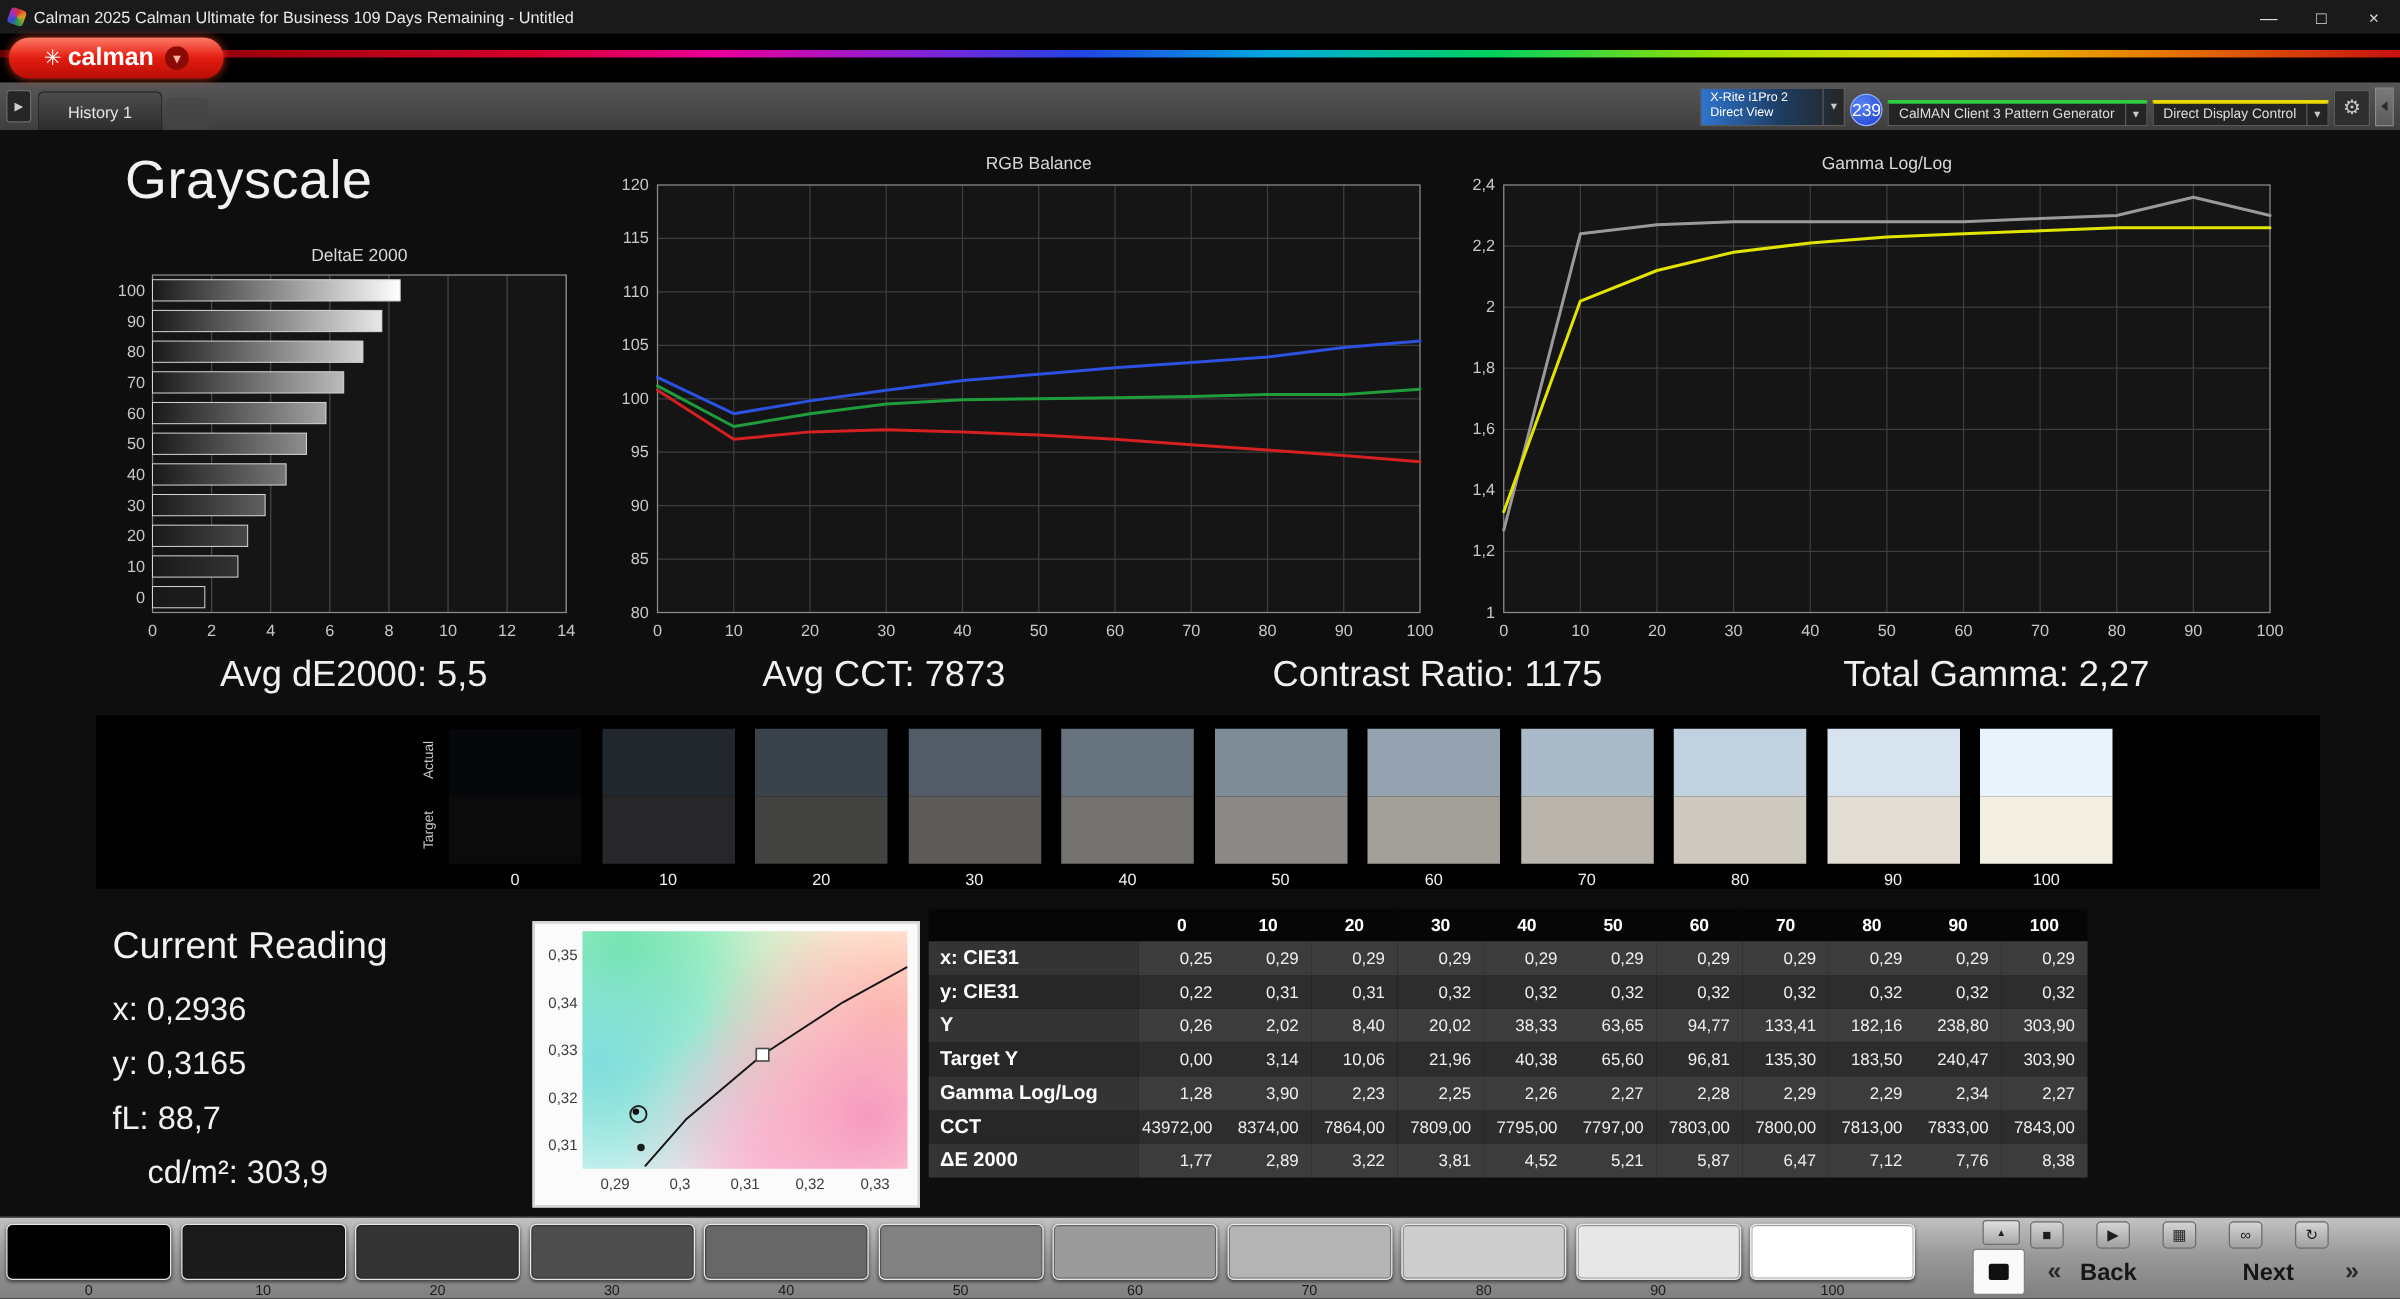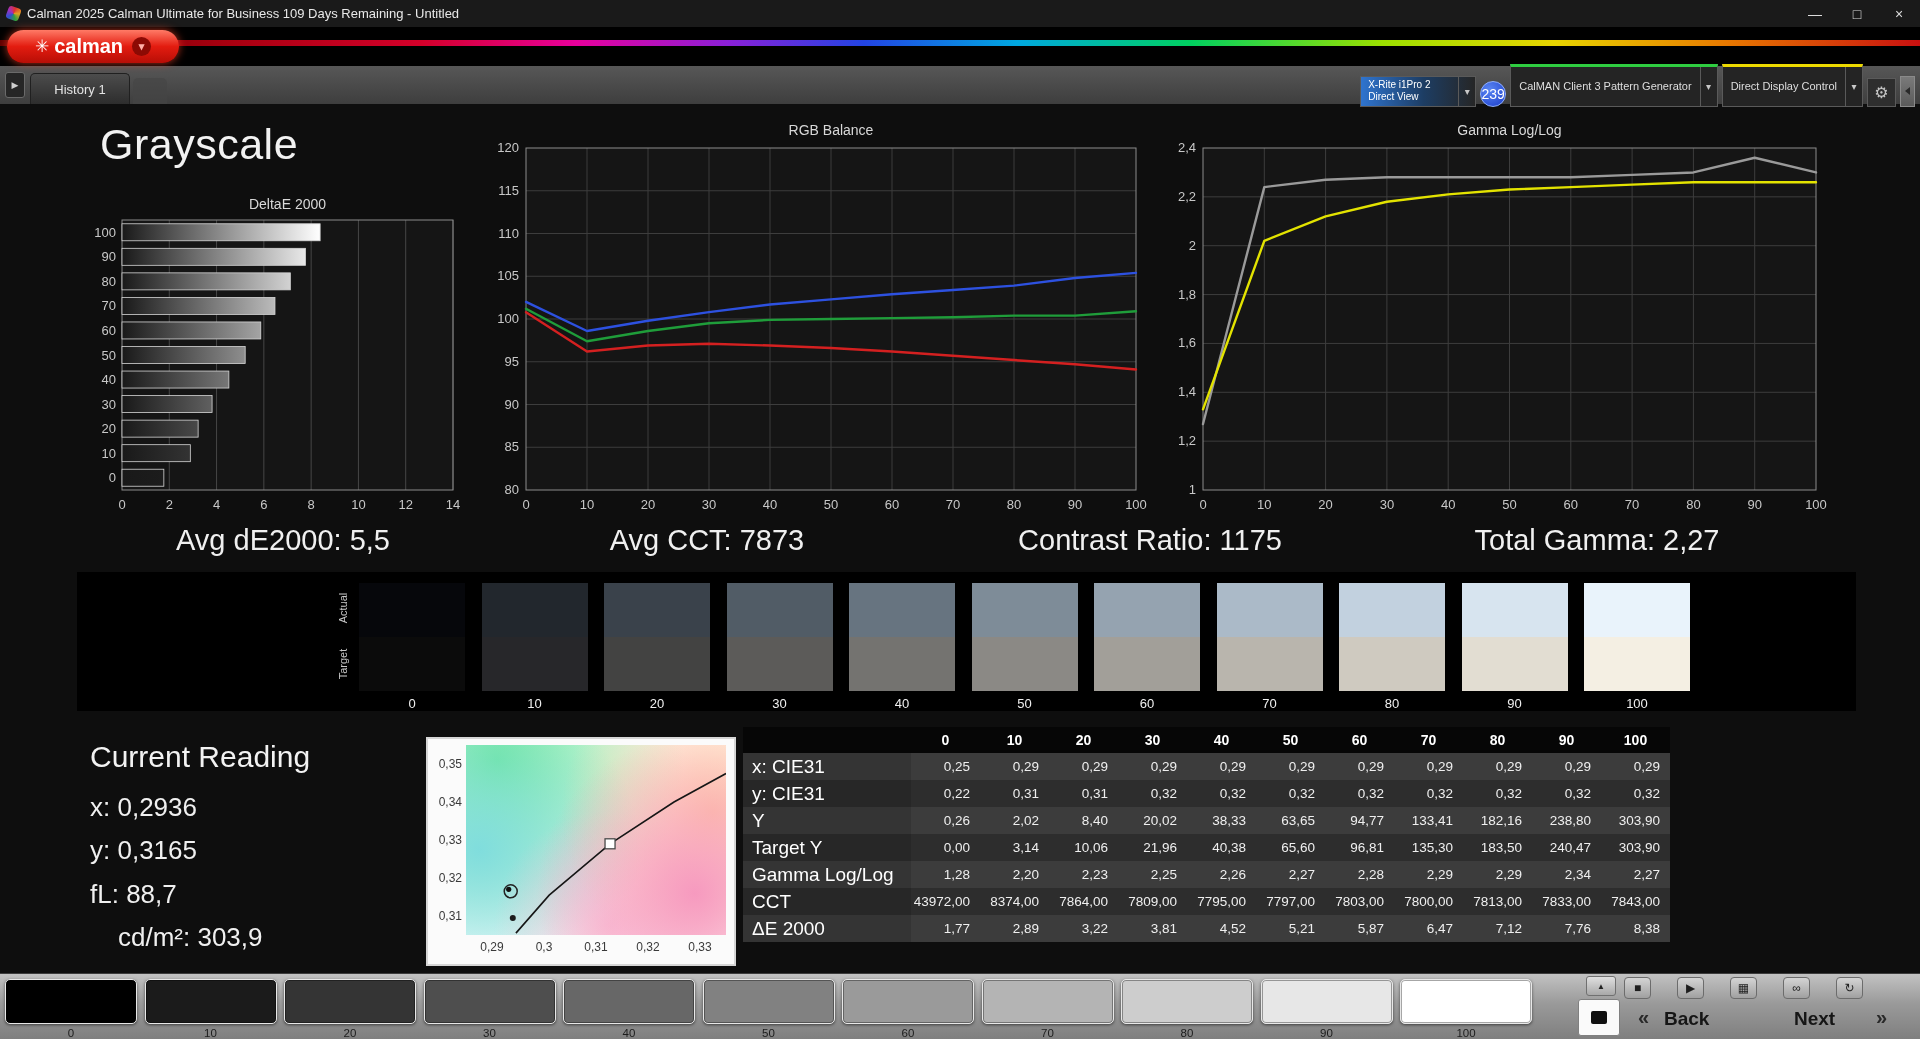--- a/index.html
+++ b/index.html
@@ -27,21 +27,21 @@
   
   .tab-strip { position:absolute; left:0; top:66px; width:1920px; height:38px; background:linear-gradient(180deg,#575757,#3e3e3e); display:flex; align-items:flex-end; }
   .panel-arrow-btn { align-self:center; margin:0 5px 0 5px; width:20px; height:26px; background:#262626; border:1px solid #6a6a6a; border-radius:3px; color:#cfcfcf; font-size:9px; display:flex; align-items:center; justify-content:center; cursor:pointer; }
   .tab { height:31px; min-width:100px; padding:0 16px; background:linear-gradient(180deg,#4c4c4c,#2d2d2d); border:1px solid #202020; border-bottom:none; border-radius:5px 5px 0 0; color:#e4e4e4; font-size:13px; display:flex; align-items:center; justify-content:center; cursor:pointer; }
   .ghost-tab { height:26px; width:34px; margin-left:3px; background:#454545; border-radius:5px 5px 0 0; opacity:.65; cursor:pointer; }
   .strip-right { margin-left:auto; display:flex; align-items:flex-end; gap:4px; padding-right:5px; align-self:center; }
   .meter-dd { width:116px; height:31px; border:1px solid #5a5a5a; background:linear-gradient(90deg,#2f74cf 0%,#1d3d63 55%,#262626 100%); display:flex; align-items:center; color:#fff; cursor:pointer; }
   .meter-text { flex:1; font-size:10px; line-height:1.25; padding-left:7px; }
   .dd-caret { width:17px; height:100%; border-left:1px solid #5a5a5a; display:flex; align-items:center; justify-content:center; color:#c8c8c8; font-size:10px; }
   .badge { width:26px; height:26px; border-radius:50%; background:radial-gradient(circle at 35% 32%,#5a86f2,#1a3ccc); border:1px solid #8fb0ff; color:#fff; font-size:14px; display:flex; align-items:center; justify-content:center; cursor:pointer; }
-  .gen-dd { height:43px; background:#242424; border:1px solid #5a5a5a; border-top:3px solid #2ecc40; display:flex; align-items:center; color:#dedede; font-size:11px; cursor:pointer; }
+  .gen-dd { height:21px; background:#242424; border:1px solid #5a5a5a; border-top:3px solid #2ecc40; display:flex; align-items:center; color:#dedede; font-size:11px; cursor:pointer; }
   .gen-dd .dd-label { padding:0 8px; }
   .gen-dd.yellow { border-top-color:#ecd900; }
   .gear-btn { width:29px; height:29px; background:#2e2e2e; border:1px solid #5a5a5a; color:#c4c4c4; font-size:16px; display:flex; align-items:center; justify-content:center; cursor:pointer; }
   .edge-btn { width:15px; height:31px; background:linear-gradient(180deg,#7a7a7a,#5a5a5a); border:1px solid #8a8a8a; display:flex; align-items:center; justify-content:center; cursor:pointer; }
   .edge-tri { width:0; height:0; border-top:4px solid transparent; border-bottom:4px solid transparent; border-right:5px solid #2a2a2a; }
 
   
   .page-title { position:absolute; left:100px; top:120px; font-size:43px; color:#f2f2f2; letter-spacing:.5px; }
   .chart-svg { position:absolute; }
   #deltae-svg { left:84px; top:196px; }
@@ -73,21 +73,21 @@
       radial-gradient(circle at 5% 55%, rgba(125,220,222,.95), rgba(125,220,222,0) 60%),
       radial-gradient(circle at 12% 8%, rgba(110,232,150,1), rgba(110,232,150,0) 65%),
       linear-gradient(#fff,#fff); }
   #cie-svg { position:absolute; left:0; top:0; }
   .cie-ylab { position:absolute; left:2px; width:32px; text-align:right; font-size:12px; color:#3a3a3a; }
   .cie-xlab { position:absolute; top:201px; transform:translateX(-50%); font-size:12px; color:#3a3a3a; }
 
   
   .data-table { position:absolute; left:743px; top:727px; display:grid; grid-template-columns:168px repeat(11,69px); }
   .th { background:#060606; color:#fff; font-weight:bold; font-size:14px; text-align:center; height:26px; line-height:26px; }
-  .tl { color:#fff; font-weight:normal; font-size:19px; padding-left:9px; height:27px; line-height:27px; }
+  .tl { color:#fff; font-weight:bold; font-size:16px; padding-left:9px; height:27px; line-height:27px; }
   .td { color:#efefef; font-size:13.5px; text-align:right; padding-right:10px; height:27px; line-height:27px; }
   .even { background:#3c3c3c; } .odd { background:#2d2d2d; }
   .tl.even { background:#343434; } .tl.odd { background:#272727; }
 
   
   .bottom-bar { position:absolute; left:0; top:973px; width:1920px; height:66px; border-top:1px solid #3c3c3c;
     background:linear-gradient(180deg,#c2c2c2,#9a9a9a 45%,#7f7f7f); }
   .patch { position:absolute; top:5px; width:132px; height:45px; border:1px solid #e8e8e8; border-radius:5px; box-shadow:0 1px 3px rgba(0,0,0,.55), inset 0 0 0 1px rgba(0,0,0,.35); cursor:pointer; }
   .patch-label { position:absolute; top:53px; transform:translateX(-50%); font-size:11.5px; color:#1c1c1c; }
   .up-btn { position:absolute; left:1586px; top:976px; width:30px; height:20px; background:linear-gradient(#e0e0e0,#a8a8a8); border:1px solid #707070; border-radius:3px; font-size:8px; color:#222; display:flex; align-items:center; justify-content:center; cursor:pointer; }
@@ -483,21 +483,21 @@
     <div class="td odd">21,96</div>
     <div class="td odd">40,38</div>
     <div class="td odd">65,60</div>
     <div class="td odd">96,81</div>
     <div class="td odd">135,30</div>
     <div class="td odd">183,50</div>
     <div class="td odd">240,47</div>
     <div class="td odd">303,90</div>
     <div class="tl even">Gamma Log/Log</div>
     <div class="td even">1,28</div>
-    <div class="td even">2,20</div>
+    <div class="td even">3,90</div>
     <div class="td even">2,23</div>
     <div class="td even">2,25</div>
     <div class="td even">2,26</div>
     <div class="td even">2,27</div>
     <div class="td even">2,28</div>
     <div class="td even">2,29</div>
     <div class="td even">2,29</div>
     <div class="td even">2,34</div>
     <div class="td even">2,27</div>
     <div class="tl odd">CCT</div>

